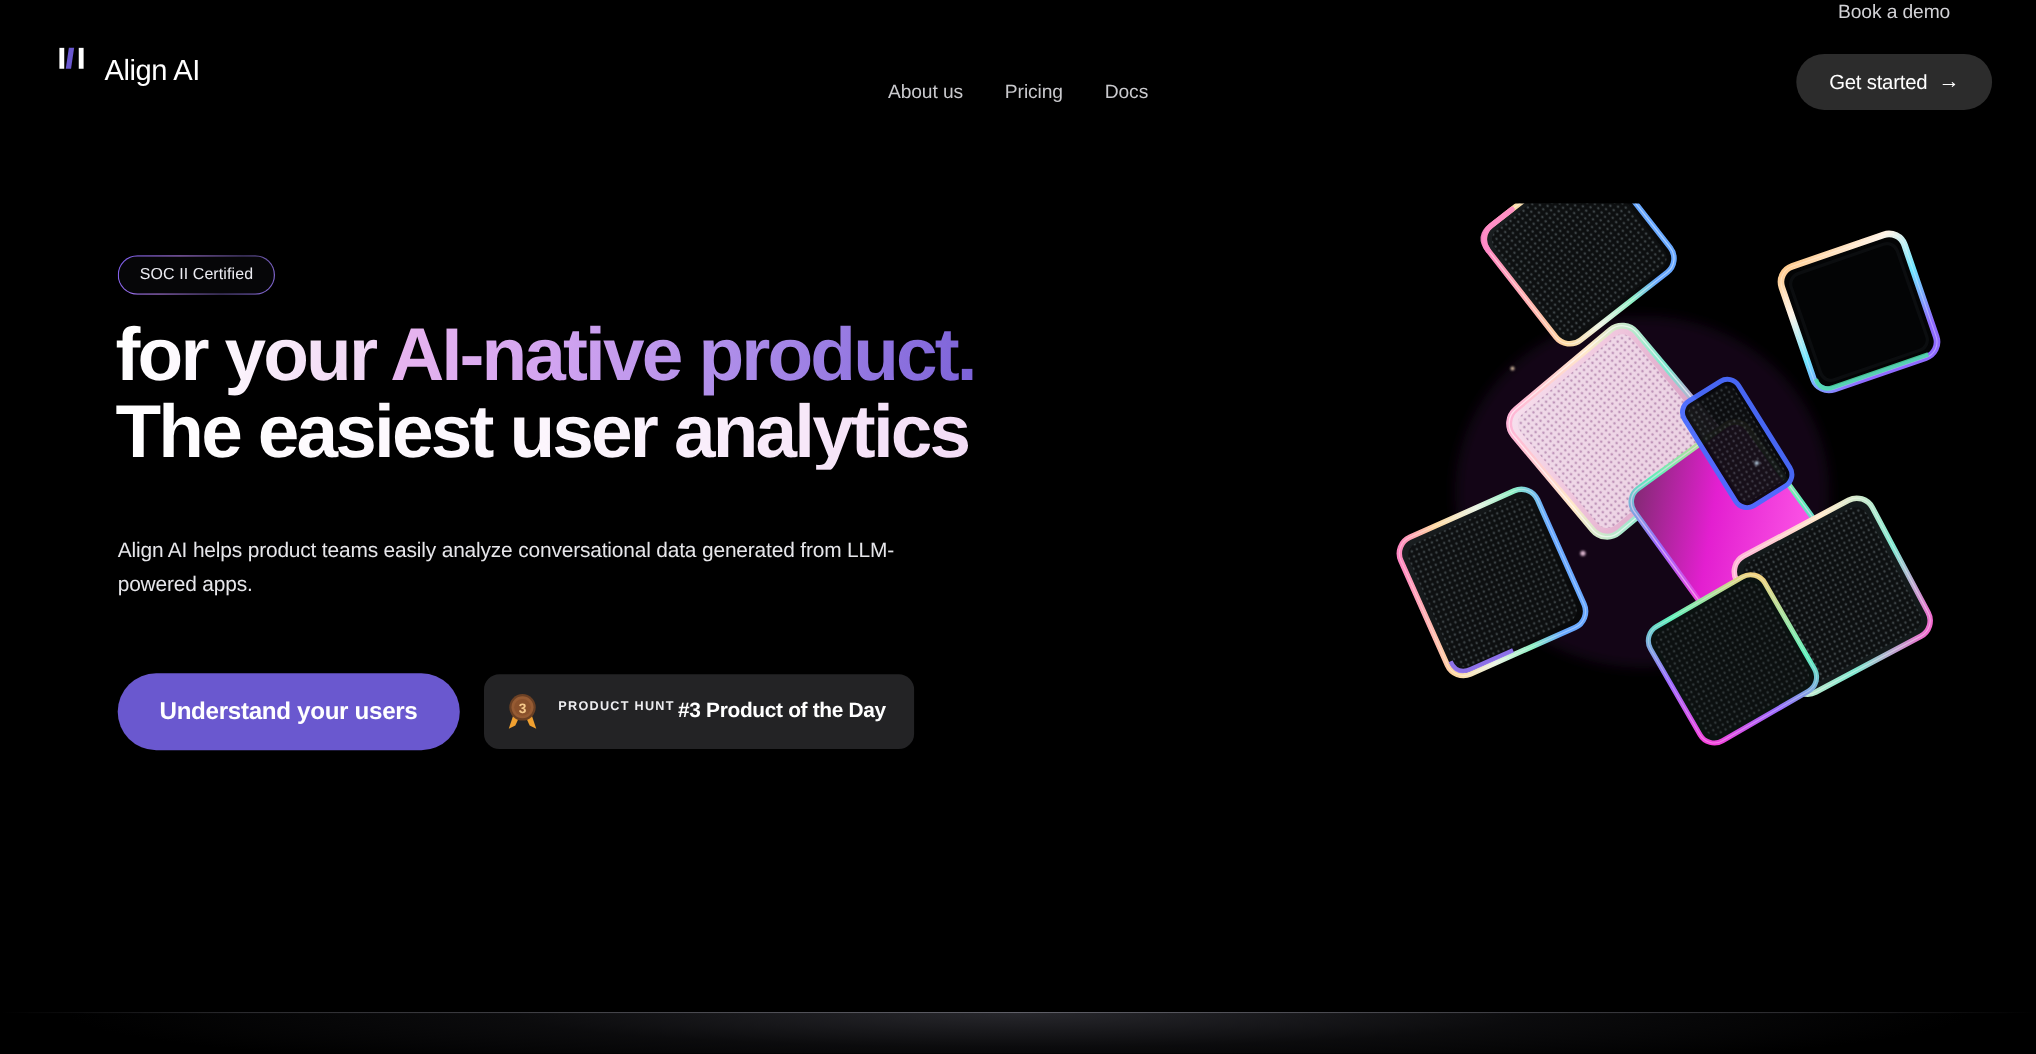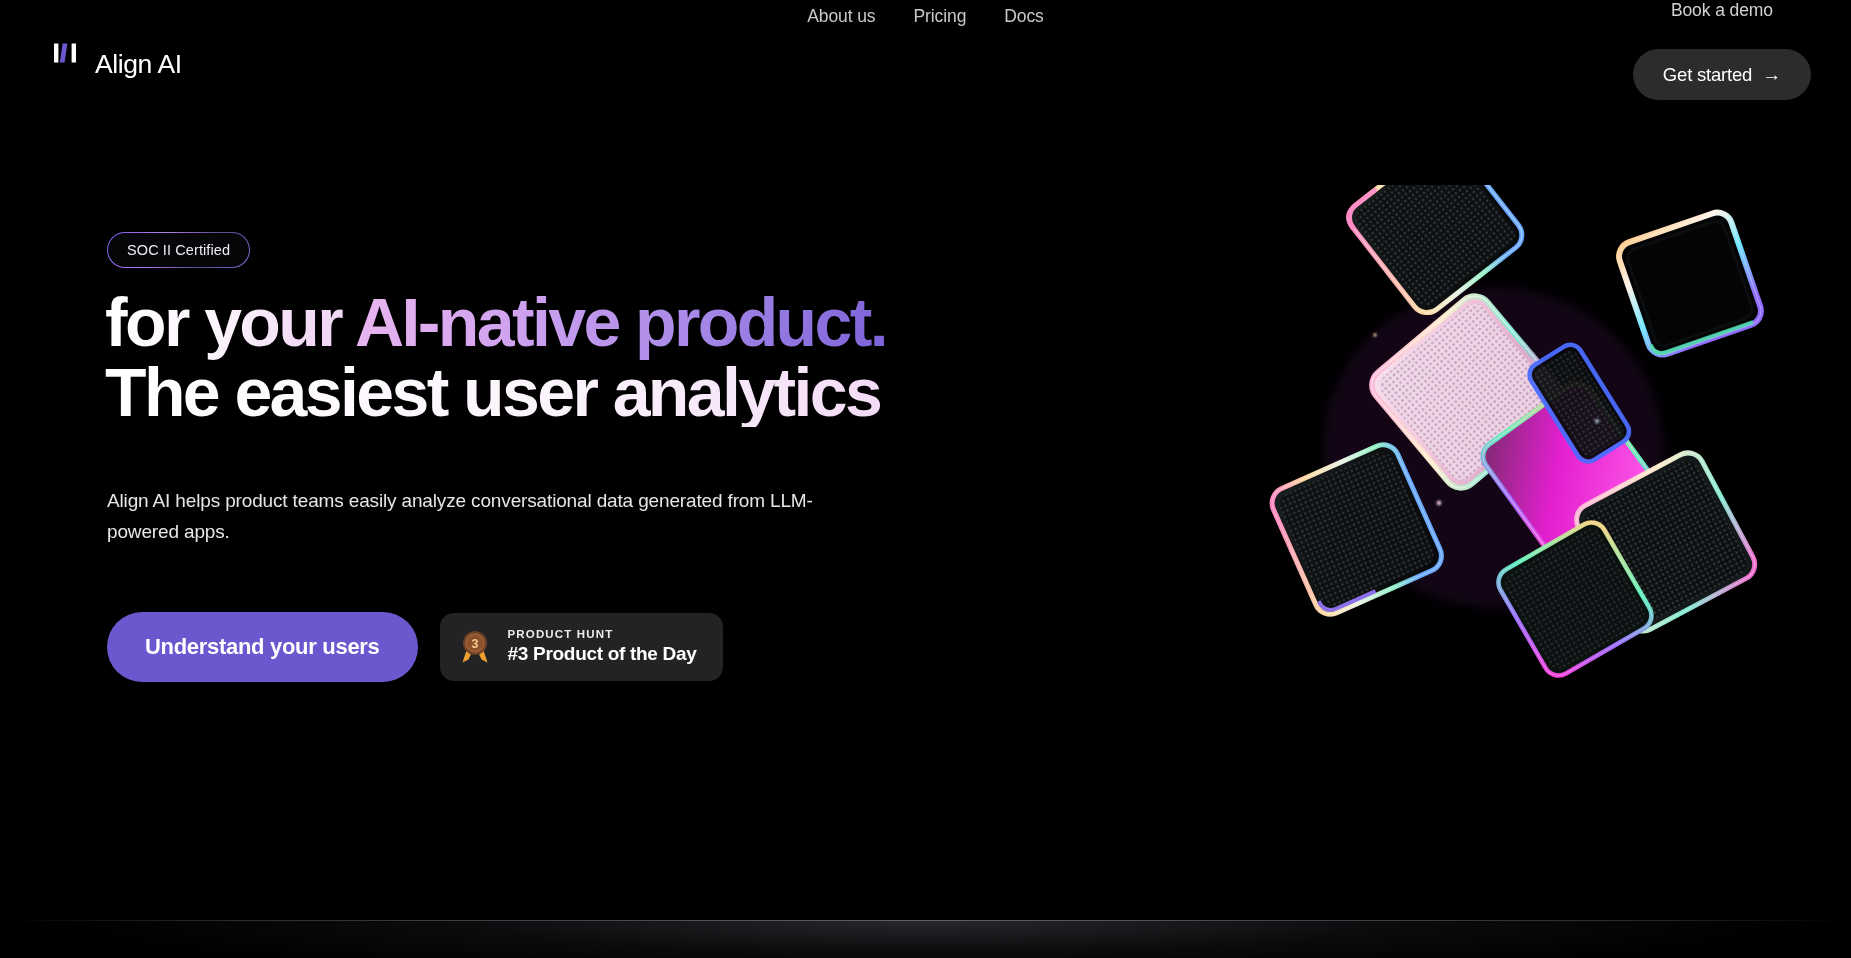--- a/index.html
+++ b/index.html
@@ -16,21 +16,21 @@
   .nav{
     position:absolute; left:0; top:0; width:1851px; height:100px;
     display:flex; align-items:center; z-index:40;
   }
   .brand{ position:absolute; left:52px; top:27px; display:flex; align-items:center; gap:13px; }
   .logo-mark{ position:relative; width:30px; height:30px; display:block; }
   .brand-name{ font-size:26.5px; font-weight:400; color:#fff; letter-spacing:-0.4px; line-height:1;margin-top:24px; }
 
   .nav-links{
     position:absolute; left:0; top:0; width:1851px; height:100px;
-    display:flex; align-items:flex-start; justify-content:center; gap:32px;
+    display:flex; align-items:flex-end; justify-content:center; gap:32px;
   }
   .nav-link{
     font-size:17.5px; color:#c9c9cd; letter-spacing:-0.1px;
     text-decoration:none; cursor:pointer; padding:6px 3px; white-space:nowrap;
   }
 
   .nav-right{
     position:absolute; right:40px; top:0; height:100px;
     display:flex; align-items:center; gap:28px;flex-direction:column;
   }
@@ -88,21 +88,21 @@
     font-size:22px; font-weight:700; letter-spacing:-0.3px;
     height:70px; padding:0 38px; border-radius:35px; cursor:pointer; white-space:nowrap;
   }
 
   .ph-badge{
     display:flex; align-items:center; gap:16px;
     background:#232325; border-radius:14px;
     height:68px; padding:0 26px 0 18px; cursor:pointer;
   }
   .ph-medal{ width:34px; height:36px; flex:0 0 auto; }
-  .ph-text{ display:flex; flex-direction:column; justify-content:center; gap:3px; }
+  .ph-text{ display:flex; flex-direction:row; justify-content:center; gap:3px; }
   .ph-label{ font-size:11.5px; font-weight:700; letter-spacing:1.15px; color:#ededf0; line-height:1; }
   .ph-title{ font-size:19px; font-weight:700; color:#fff; letter-spacing:-0.3px; line-height:1.1; white-space:nowrap; }
 
   
   .art{
     position:absolute; left:1225px; top:185px;
     width:540px; height:520px; pointer-events:none;
   }
   .art svg{ width:100%; height:100%; display:block; }
 

